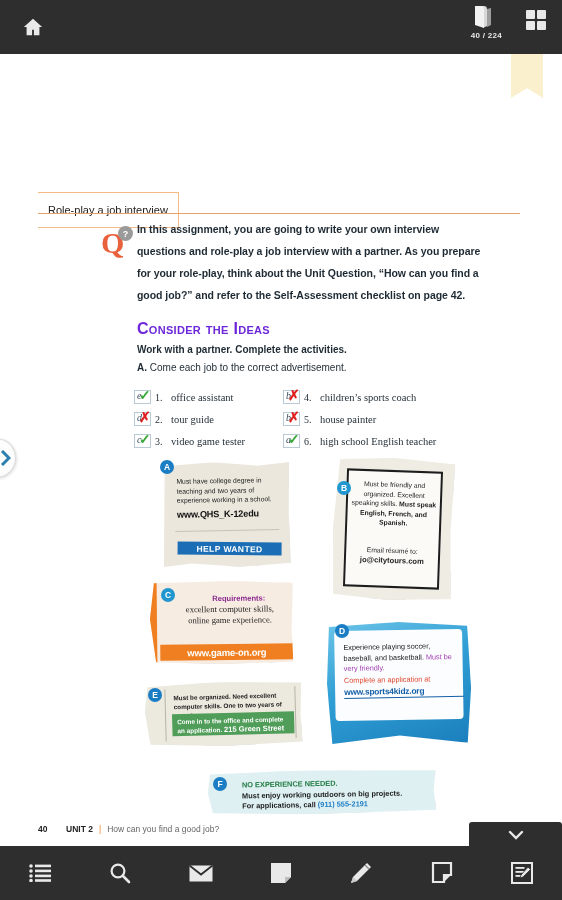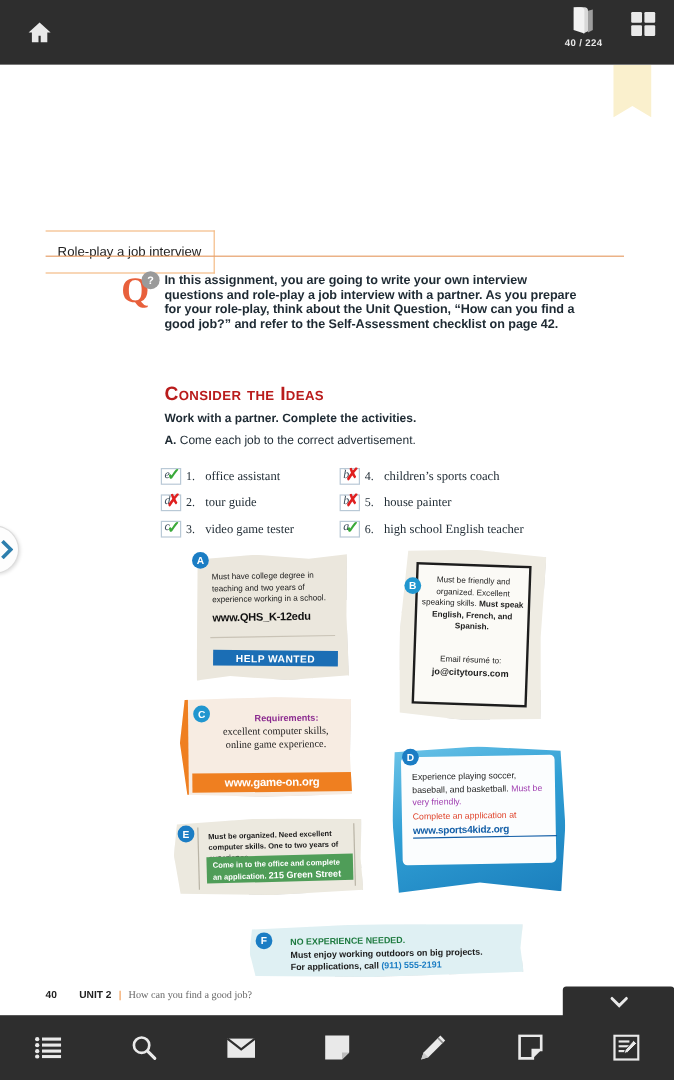--- a/index.html
+++ b/index.html
@@ -12,21 +12,21 @@
   }
 
   
   #top-bar {
     position:absolute; left:0; top:0; width:562px; height:54px;
     background:#2e2e2e;
     display:flex; align-items:center;
   }
   #home-btn { margin-left:12px; width:42px; height:42px; display:flex; align-items:center; justify-content:center; }
   .topbar-right { margin-left:auto; display:flex; align-items:flex-start; height:54px; }
-  #book-group { display:flex; flex-direction:column; align-items:center; margin-top:4px; }
+  #book-group { display:flex; flex-direction:column; align-items:flex-start; margin-top:4px; }
   #page-counter { color:#e8e8e8; font-size:8px; font-weight:bold; margin-top:1px; letter-spacing:.3px; }
   #grid-btn { margin:8px 14px 0 22px; }
 
   
   #page {
     position:absolute; left:0; top:54px; width:562px; height:770px;
     background:#fff;
   }
   #bookmark-ribbon {
     position:absolute; right:19px; top:0; width:32px; height:44px;
@@ -68,35 +68,35 @@
     font-family:"Liberation Serif", serif;
     font-size:30px; font-weight:bold; color:#e8603c; line-height:1;
     position:absolute; left:0; top:0;
   }
   #q-badge {
     position:absolute; left:17px; top:-2px; width:15px; height:15px;
     border-radius:50%; background:#9a9a9a; color:#fff;
     font-size:9px; font-weight:bold; display:flex; align-items:center; justify-content:center;
   }
   #assignment-body {
-    position:absolute; left:137px; top:174px; width:352px;
-    font-size:10.5px; color:#1e2a33; font-weight:bold; line-height:12px;
+    position:absolute; left:137px; top:164px; width:352px;
+    font-size:10.5px; color:#1e2a33; font-weight:bold; line-height:22px;
     letter-spacing:-.05px;
   }
   #assignment-note {
     position:absolute; left:137px; top:232px; width:360px;
     font-size:9px; color:#8a96a0; line-height:12px;
   }
   #assignment-note i { font-style:italic; }
 
   
   #consider-heading {
     position:absolute; left:137px; top:266px;
     font-family:"Liberation Sans", sans-serif;
-    font-size:16px; font-weight:bold; color:#b91c1c;
+    font-size:16px; font-weight:bold; color:#6d28d9;
     font-variant:small-caps; letter-spacing:.3px;
   }
   #consider-sub {
     position:absolute; left:137px; top:290px;
     font-size:10px; font-weight:bold; color:#1e2a33;
   }
   #activity-a {
     position:absolute; left:137px; top:308px;
     font-size:10px; color:#1e2a33;
   }
@@ -275,21 +275,21 @@
   #ad-f-text .tel { color:#1b7dc4; }
 
   
   #page-footer {
     position:absolute; left:38px; top:770px;
     display:flex; align-items:center; font-size:8.5px; color:#555;
   }
   #footer-pageno { font-weight:bold; color:#222; width:28px; }
   #footer-unit { font-weight:bold; color:#222; margin-right:6px; }
   #footer-sep { color:#ef7f20; margin-right:6px; }
-  #footer-question { color:#666;font-family:Liberation Serif, serif; }
+  #footer-question { color:#666; }
 
   
   #collapse-tab {
     position:absolute; left:469px; top:822px; width:93px; height:26px;
     background:#2e2e2e; display:flex; align-items:center; justify-content:center;
     border-radius:3px 3px 0 0;
   }
   #bottom-bar {
     position:absolute; left:0; top:846px; width:562px; height:54px;
     background:#2e2e2e; display:flex; align-items:center;

